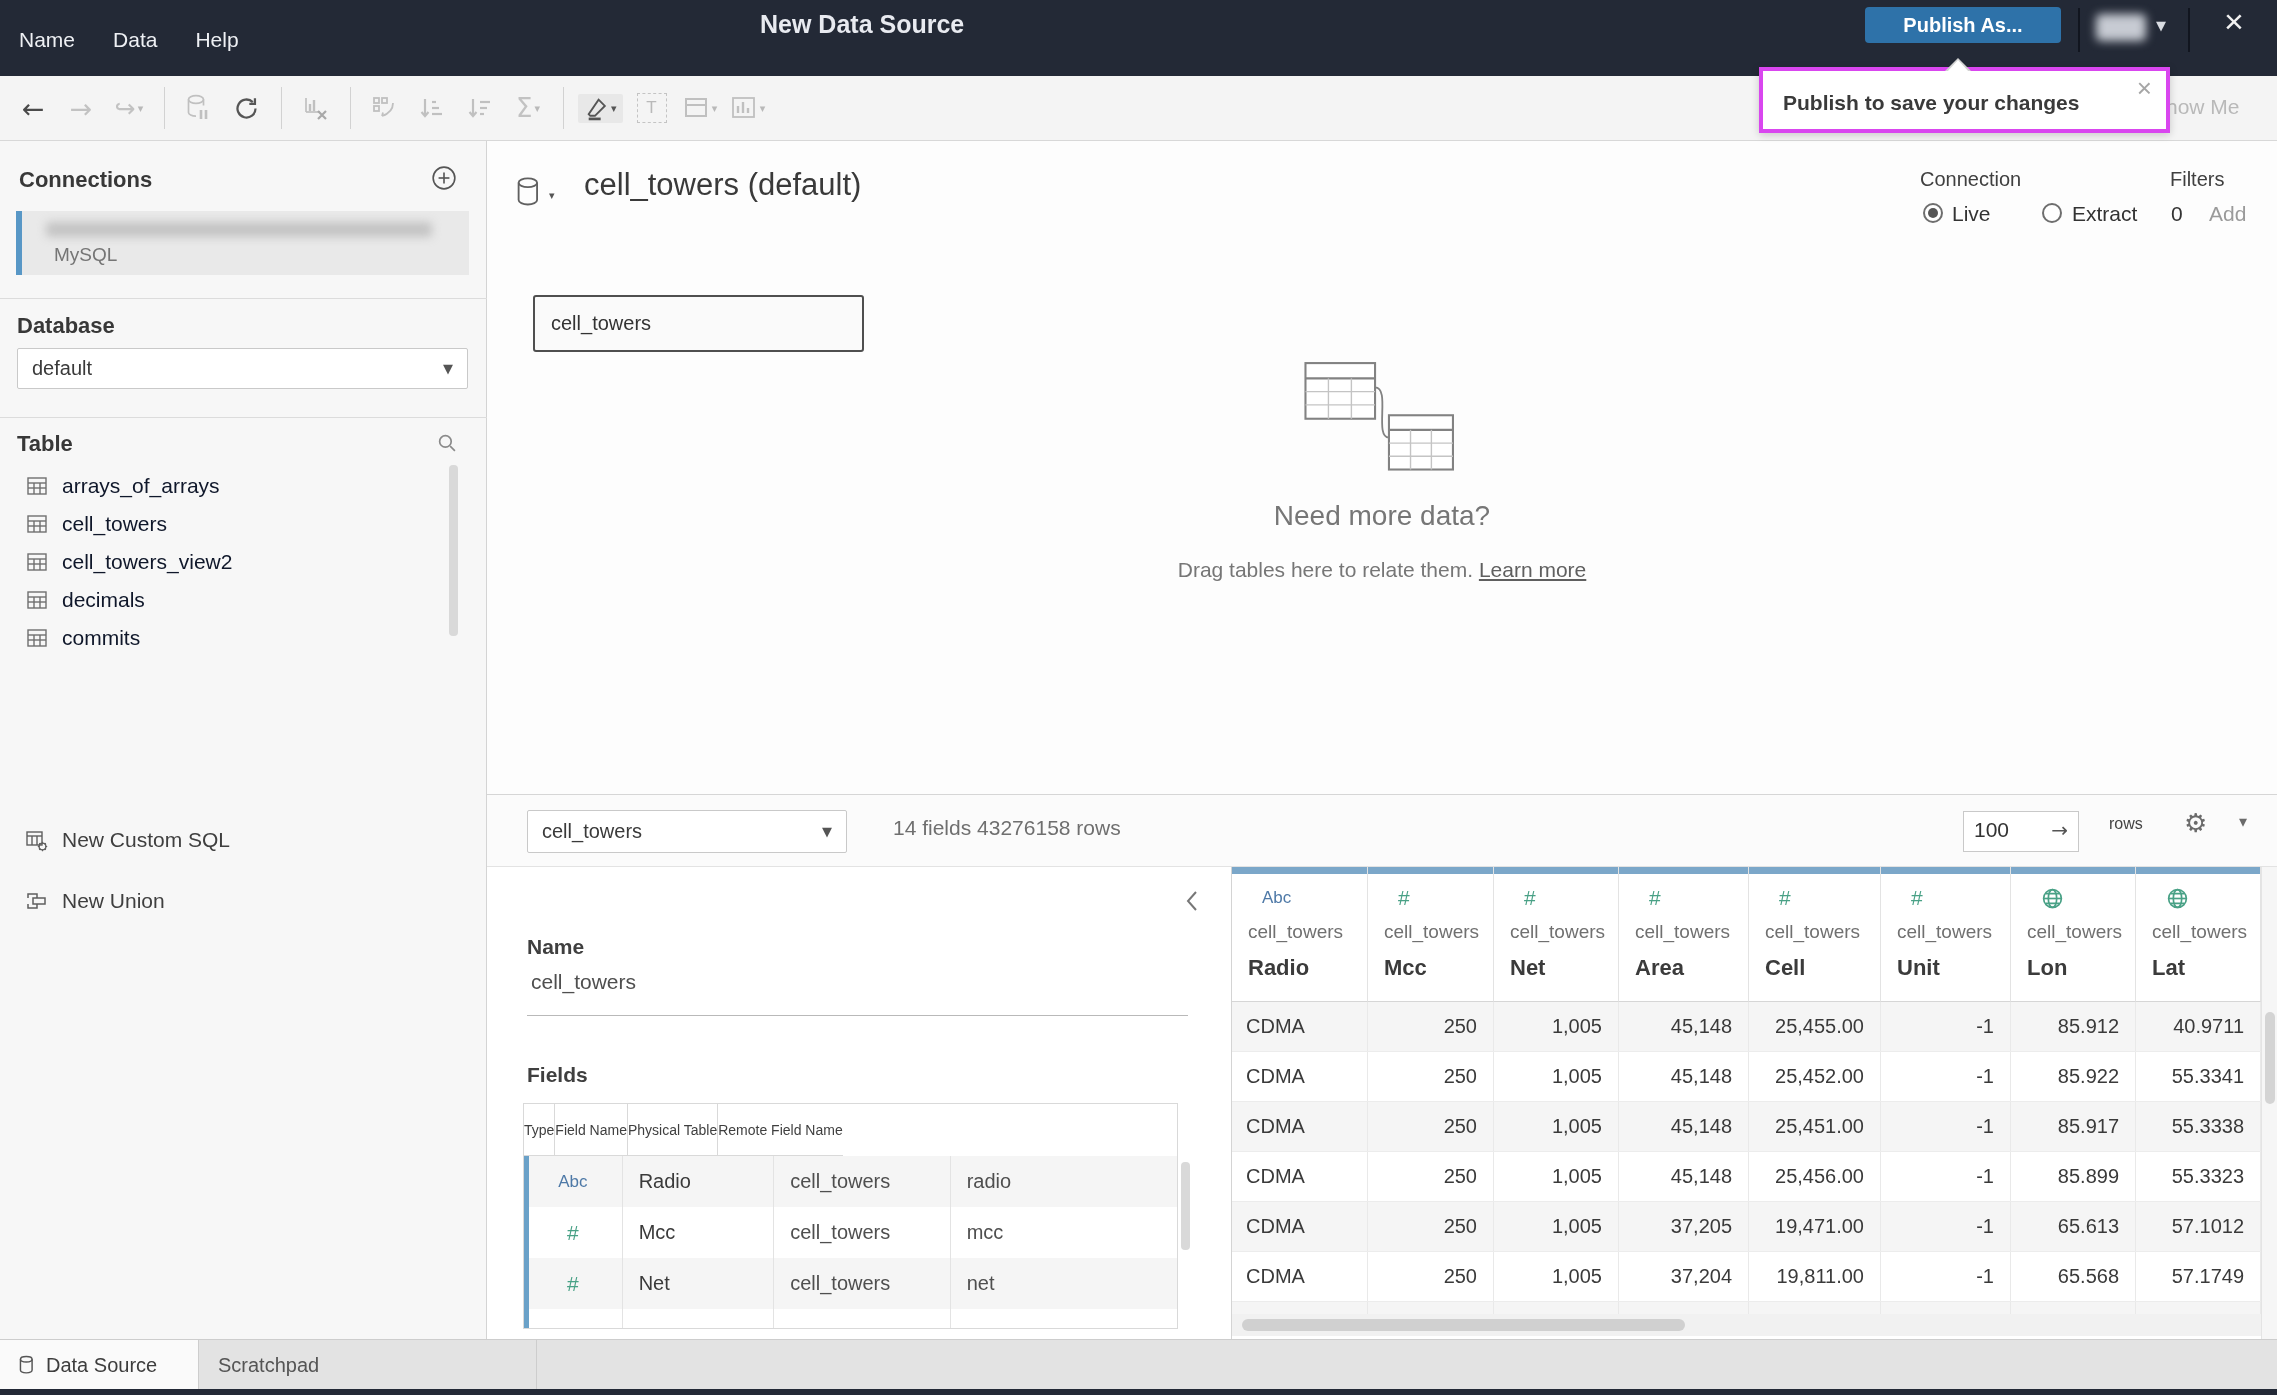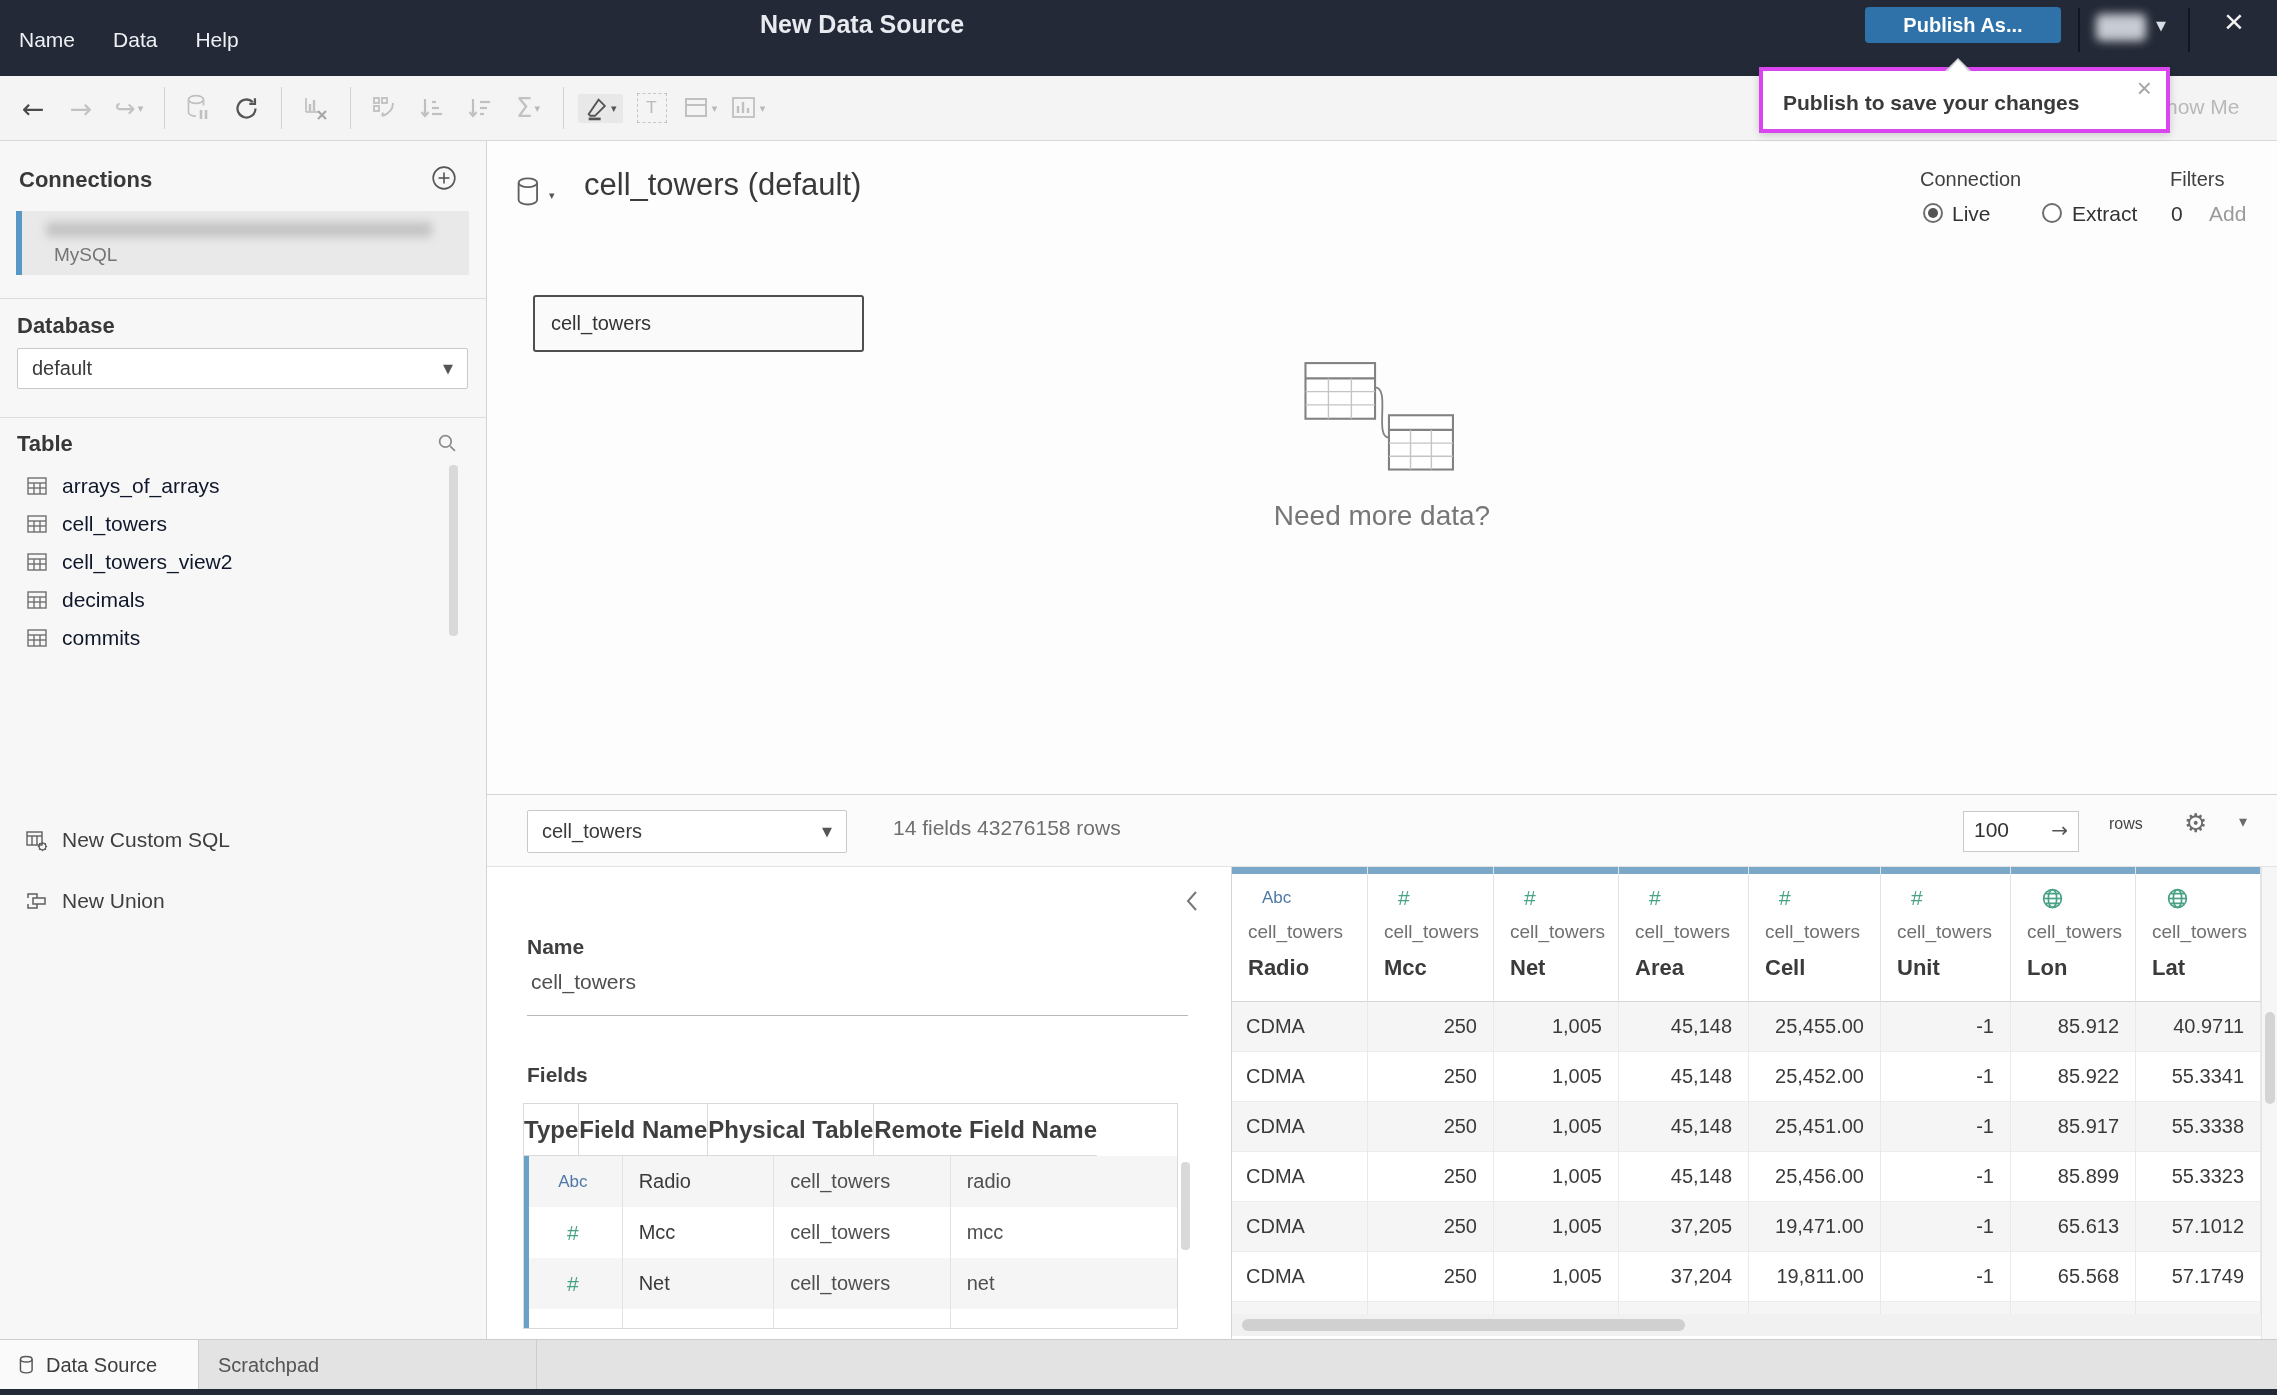--- a/index.html
+++ b/index.html
@@ -96,21 +96,21 @@
 
   
   #meta-panel { position:absolute; left:487px; top:867px; width:745px; height:472px; background:#fff; border-right:1px solid #d4d4d4; overflow:hidden; }
   #meta-collapse { position:absolute; left:698px; top:22px; }
   #name-label { position:absolute; left:40px; top:68px; font-size:21px; font-weight:700; color:#3f3f3f; }
   #name-value { position:absolute; left:44px; top:103px; font-size:21px; color:#4f4f4f; }
   #name-underline { position:absolute; left:40px; top:148px; width:661px; height:1px; background:#b9b9b9; }
   #fields-label { position:absolute; left:40px; top:196px; font-size:21px; font-weight:700; color:#3f3f3f; }
   #fields-table { position:absolute; left:36px; top:236px; width:655px; height:226px; border:1px solid #d9d9d9; overflow:hidden; }
   .fhead { display:flex; height:52px; background:#fff; }
-  .fhead div { display:flex; align-items:center; justify-content:center; font-size:24px; font-weight:700; color:#3f3f3f; border-right:1px solid #d9d9d9; border-bottom:1px solid #d9d9d9; }
+  .fhead div { display:flex; align-items:center; justify-content:center; font-size:14px; font-weight:400; color:#3f3f3f; border-right:1px solid #d9d9d9; border-bottom:1px solid #d9d9d9; }
   .fhead div:last-child { border-right:none; }
   .frow { display:flex; height:51px; position:relative; }
   .frow::before { content:""; position:absolute; left:0; top:0; width:5px; height:100%; background:#6aa1c8; }
   .frow:nth-child(odd) { background:#f5f5f5; }
   .frow .c { display:flex; align-items:center; border-right:1px solid #e3e3e3; font-size:20px; color:#4f4f4f; }
   .frow .c:last-child { border-right:none; }
   .fc0 { width:99px; justify-content:center; }
   .fc1 { width:152px; padding-left:16px; color:#3a3a3a !important; }
   .fc2 { width:177px; padding-left:16px; }
   .fc3 { width:227px; padding-left:16px; }
@@ -413,20 +413,23 @@
           <line x1="125" y1="101" x2="217" y2="101"></line>
         <g stroke="#c4c4c4" stroke-width="2">
             <line x1="156" y1="101" x2="156" y2="158"></line>
             <line x1="186" y1="101" x2="186" y2="158"></line>
             <line x1="125" y1="120" x2="217" y2="120"></line>
             <line x1="125" y1="139" x2="217" y2="139"></line>
           </g>
       </g>
     </svg>
     <div id="empty-title">Need more data?</div>
+    <div id="empty-sub">
+      <span>Drag tables here to relate them. </span><span id="learn-more">Learn more</span>
+    </div>
   </div>
 </main>
 
 <div id="bottombar">
   <div id="grid-table-select">
     <span class="val">cell_towers</span>
     <span class="caret sym">▼</span>
   </div>
   <div id="field-summary">14 fields 43276158 rows</div>
   <div id="rowcount-wrap">

